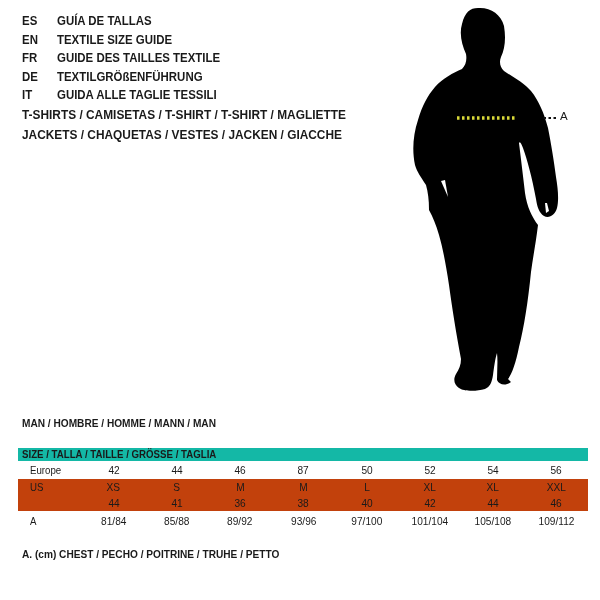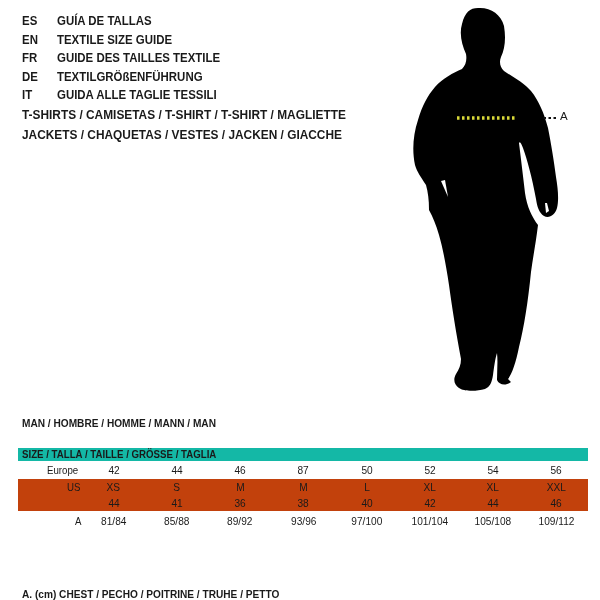--- a/index.html
+++ b/index.html
@@ -28,25 +28,25 @@
 
   
   .section-title{left:22px;top:417px;font-size:11.5px;font-weight:700;}
 
   
   .size-table{left:18px;top:448px;width:570px;font-size:11px;}
   .thead{height:13px;line-height:13px;background:#14b8a6;padding-left:4px;font-weight:700;}
   .trow{display:grid;grid-template-columns:64px repeat(8,1fr);align-items:center;}
   .trow.band{background:#c2410c;}
   .r1{height:18px;} .r2{height:16px;} .r3{height:16px;} .r4{height:19px;}
-  .tlabel{padding-left:4px;text-align:right;}
+  .tlabel{padding-left:4px;text-align:left;margin-left:8px;}
   .tcell{text-align:center;}
 
   
-  .footnote{left:22px;top:548px;font-size:11.5px;font-weight:700;margin-top:40px;}
+  .footnote{left:22px;top:548px;font-size:11.5px;font-weight:700;}
 </style>
 </head>
 <body>
 
 <div class="abs lang-list">
   <div class="lang-row">
     <span class="code cond">ES</span>
     <span class="label cond">GUÍA DE TALLAS</span>
   </div>
   <div class="lang-row">

